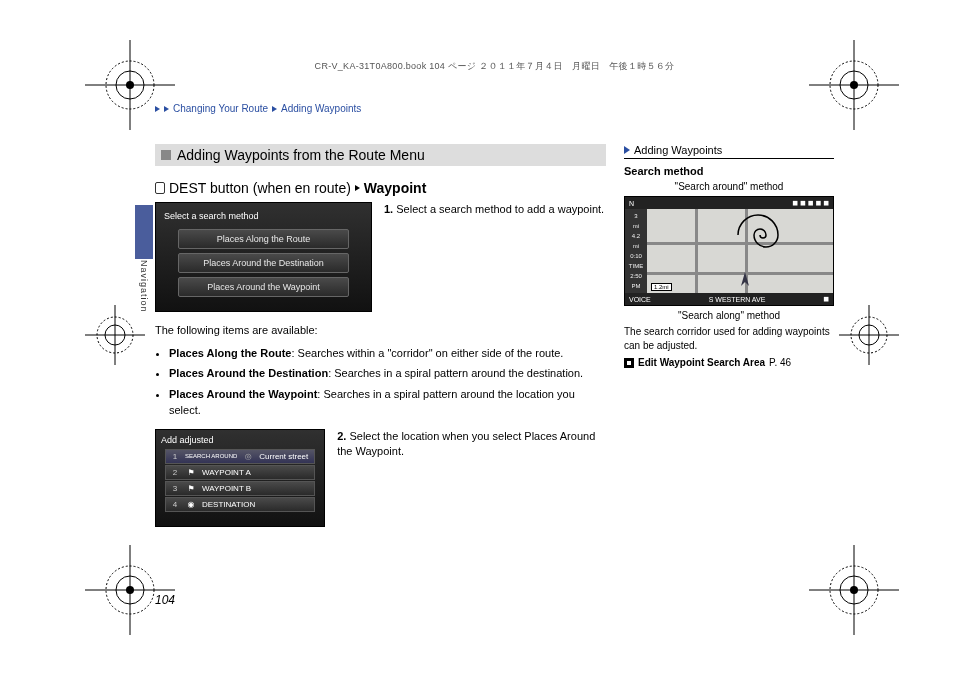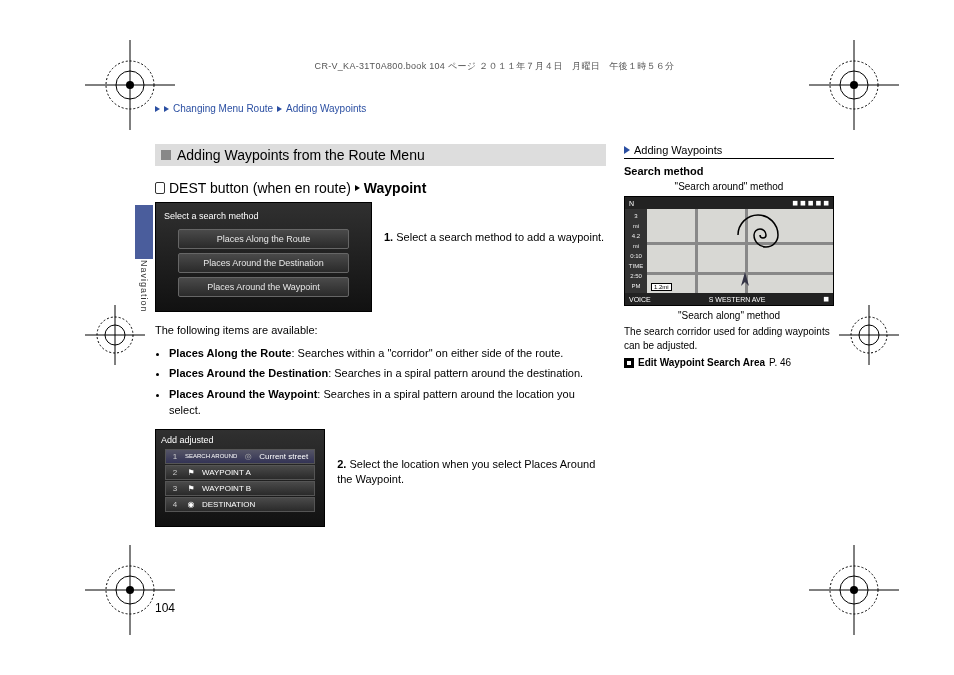--- a/index.html
+++ b/index.html
@@ -34,21 +34,21 @@
 
   .nav-line { font-size: 14px; margin-bottom: 6px; display: flex; align-items: center; gap: 4px; }
   .nav-line .key-icon { width: 10px; height: 12px; border: 1px solid #333; border-radius: 2px; display: inline-block; position: relative; }
   .bold { font-weight: bold; text-align: center; }
 
   .two-up { display: flex; gap: 12px; margin-bottom: 10px; }
   .screenshot1 { width: 217px; height: 110px; background: linear-gradient(#303030, #111); border: 1px solid #000; padding: 8px; }
   .screenshot1 .hd { color: #fff; font-size: 9px; margin-bottom: 8px; }
   .screenshot1 .opt { color: #e8e8e8; font-size: 9px; text-align: center; padding: 4px; margin: 4px 14px; background: linear-gradient(#4a4a4a,#2a2a2a); border: 1px solid #666; border-radius: 2px; }
 
-  .step { font-size: 11px; line-height: 1.4; margin-top: 28px; }
+  .step { font-size: 11px; line-height: 1.4; }
   .step .num { font-weight: bold; }
 
   .body-text { font-size: 11px; line-height: 1.5; margin: 6px 0; }
   .bullets { font-size: 11px; line-height: 1.5; padding-left: 14px; }
   .bullets li { margin-bottom: 4px; }
 
   .screenshot2 { width: 205px; height: 98px; background: linear-gradient(#303030, #111); border: 1px solid #000; padding: 5px; }
   .screenshot2 .hd { color: #fff; font-size: 9px; margin-bottom: 4px; }
   .screenshot2 .row { display: flex; align-items: center; gap: 5px; color: #fff; font-size: 8px; padding: 2px 4px; margin: 1px 4px; background: linear-gradient(#4a4a4a,#2a2a2a); border: 1px solid #555; }
   .screenshot2 .row.active { background: linear-gradient(#556,#335); }
@@ -65,21 +65,21 @@
   .mapshot .spiral { position: absolute; top: 8px; right: 40px; width: 60px; height: 60px; }
   .mapshot .topbar, .mapshot .botbar { position: absolute; left:0; right:0; height:12px; background:#222; color:#fff; font-size:7px; display:flex; align-items:center; justify-content:space-between; padding:0 4px; }
   .mapshot .topbar { top:0; }
   .mapshot .botbar { bottom:0; }
   .mapshot .leftcol { position:absolute; left:0; top:12px; bottom:12px; width:22px; background:#333; color:#eee; font-size:6px; display:flex; flex-direction:column; justify-content:space-around; align-items:center; padding:2px 0;}
   .note { font-size: 10px; line-height: 1.4; }
   .ref { font-size: 10px; margin-top: 4px; display:flex; align-items:center; gap:4px;}
   .ref-ic { width:10px; height:10px; background:#000; display:inline-block; position:relative;}
   .ref-ic:after{content:"";position:absolute;width:4px;height:4px;background:#fff;top:3px;left:3px;}
 
-  .page-num { position: absolute; bottom: 0; left: 0; font-size: 12px; }
+  .page-num { position: absolute; bottom: 8px; left: 0; font-size: 12px; font-style: italic; }
 </style>
 </head>
 <body>
 
 <div class="crop-mark crop-tl"><svg viewBox="0 0 90 90">
       <line x1="0" y1="45" x2="90" y2="45" stroke="#000"></line>
       <line x1="45" y1="0" x2="45" y2="90" stroke="#000"></line>
       <circle cx="45" cy="45" r="14" fill="none" stroke="#000"></circle>
       <circle cx="45" cy="45" r="24" fill="none" stroke="#000" stroke-dasharray="2 2"></circle>
       <circle cx="45" cy="45" r="4" fill="#000"></circle>
@@ -118,21 +118,21 @@
       <circle cx="30" cy="30" r="18" fill="none" stroke="#000" stroke-dasharray="2 2"></circle>
     </svg></div>
 
 <div class="page-area">
 
   <div class="print-header">CR-V_KA-31T0A800.book  104 ページ  ２０１１年７月４日　月曜日　午後１時５６分</div>
 
   <div class="breadcrumb">
     <span class="chev"></span>
     <span class="chev"></span>
-    <span>Changing Menu Route</span>
+    <span>Changing Your Route</span>
     <span class="chev"></span>
     <span>Adding Waypoints</span>
   </div>
 
   <div class="side-tab"></div>
   <div class="side-label">Navigation</div>
 
   <div class="content-cols">
     <div class="col-main">
 

